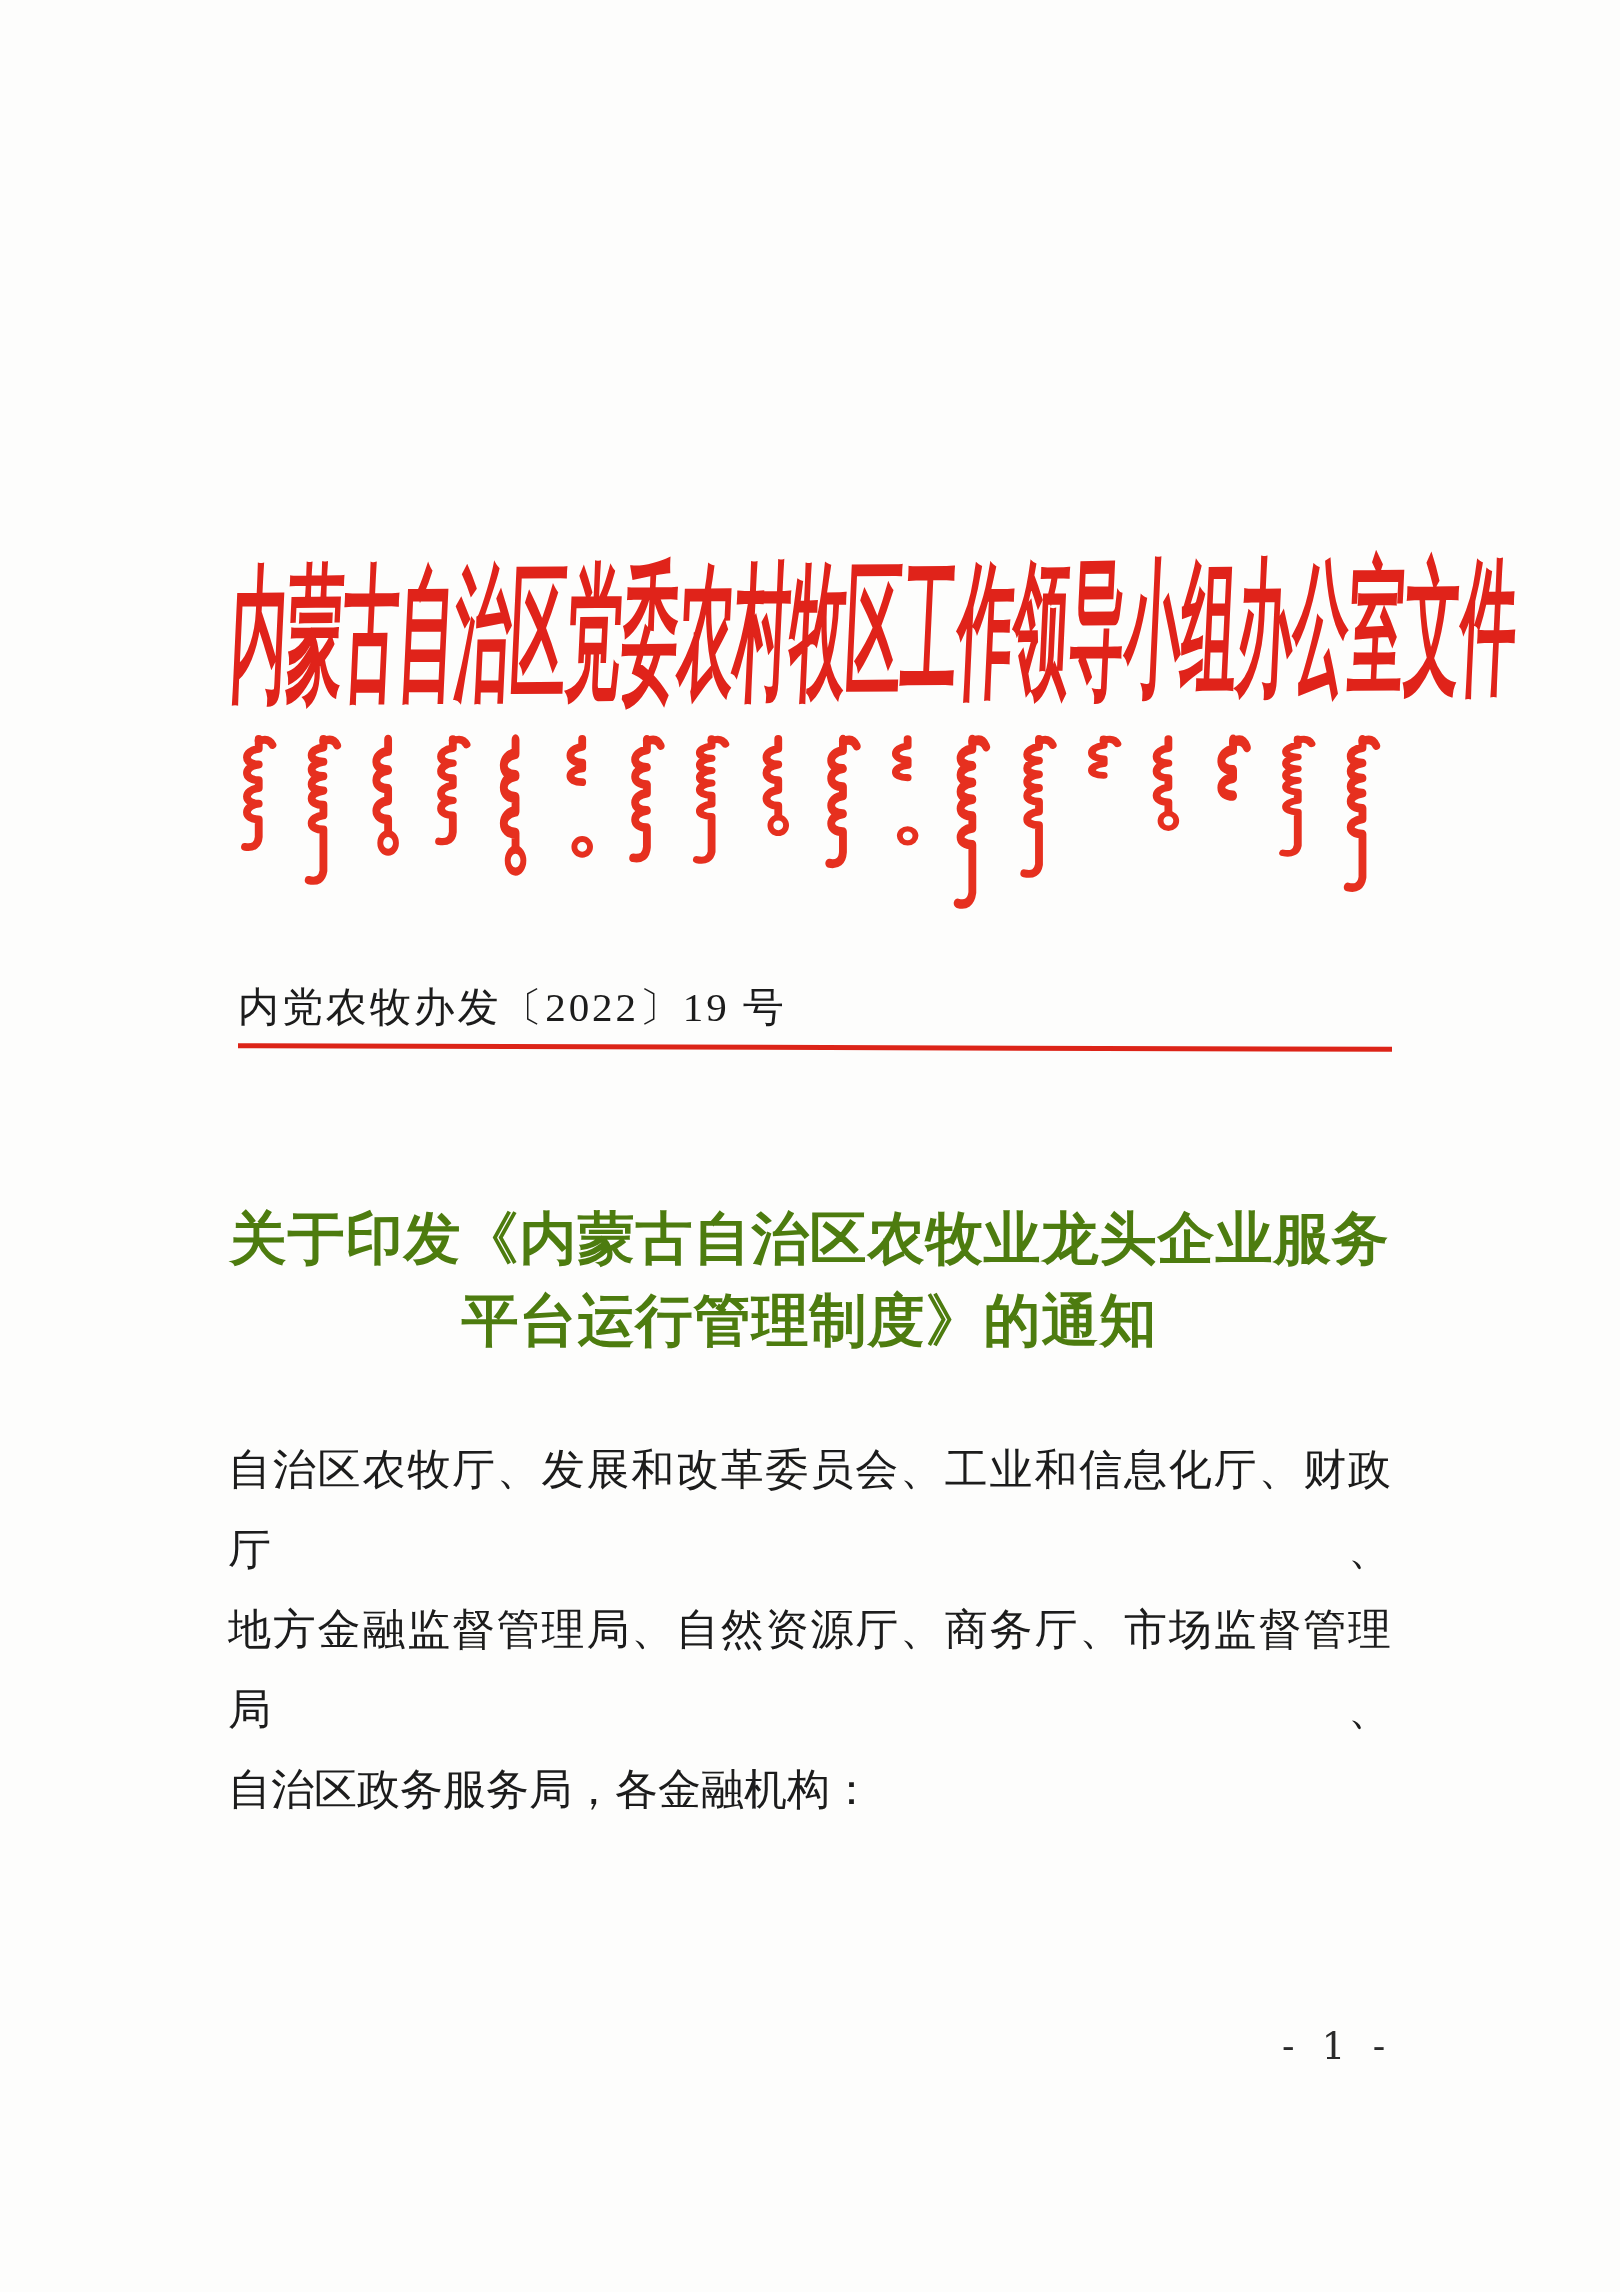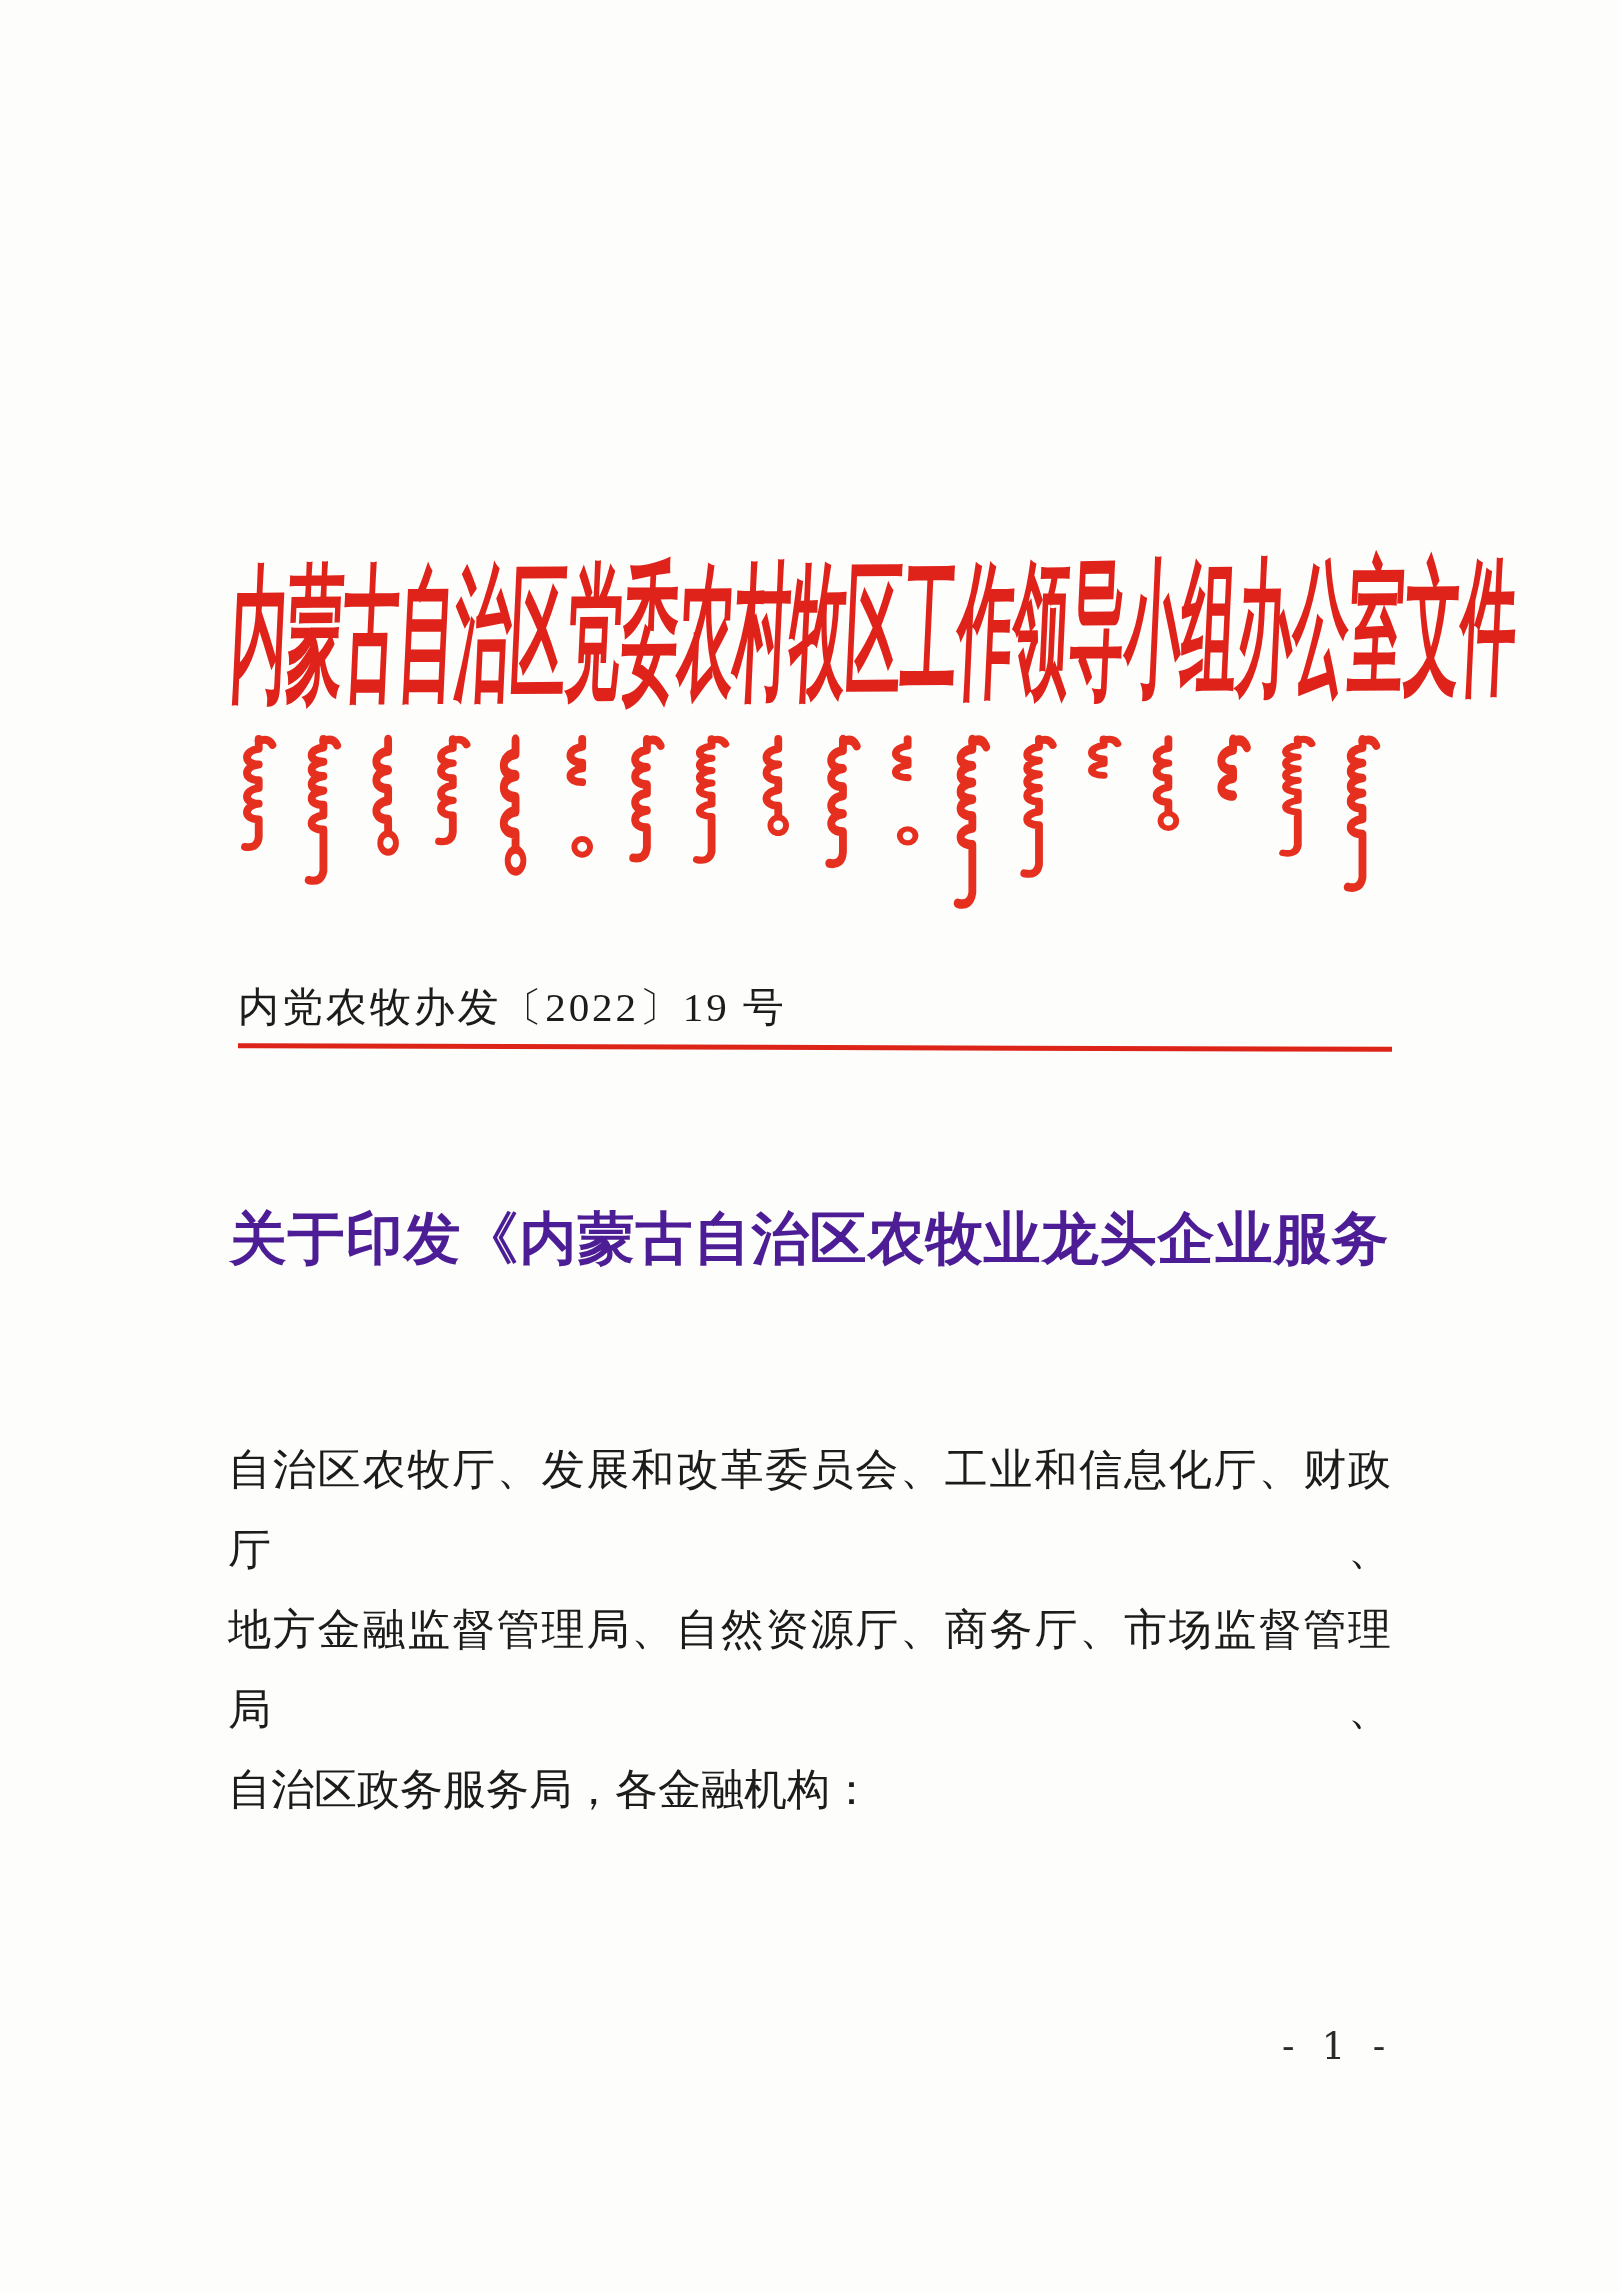--- a/index.html
+++ b/index.html
@@ -41,21 +41,21 @@
   
   .redline{
     position:absolute;left:238px;top:1045px;width:1154px;height:4.9px;
     background:#dc2418;
     transform:rotate(0.18deg);
   }
 
   
   .doctitle{
     position:absolute;left:228px;top:1198px;width:1163px;
-    text-align:center;color:#4c1d95;
+    text-align:center;color:#4d7c0f;
     font-weight:700;
     font-size:57px;line-height:82px;
     letter-spacing:1px;
   }
 
   
   .bodytext{
     position:absolute;left:228px;top:1430px;width:1163px;
     font-size:43px;line-height:80px;color:#1c1c1c;
   }
@@ -123,20 +123,21 @@
       <use href="#mg4" transform="translate(1126,0) scale(1,1.1)"></use>
     </svg>
   </div>
 
   <div class="docnum">内党农牧办发〔2022〕19 号</div>
 
   <div class="redline"></div>
 
   <div class="doctitle">
     <div>关于印发《内蒙古自治区农牧业龙头企业服务</div>
+    <div>平台运行管理制度》的通知</div>
   </div>
 
   <div class="bodytext">
     <div class="jl">自治区农牧厅、发展和改革委员会、工业和信息化厅、财政厅、</div>
     <div class="jl">地方金融监督管理局、自然资源厅、商务厅、市场监督管理局、</div>
     <div class="ll">自治区政务服务局，各金融机构：</div>
 
   </div>
 
   <div class="pagenum">- 1 -</div>

